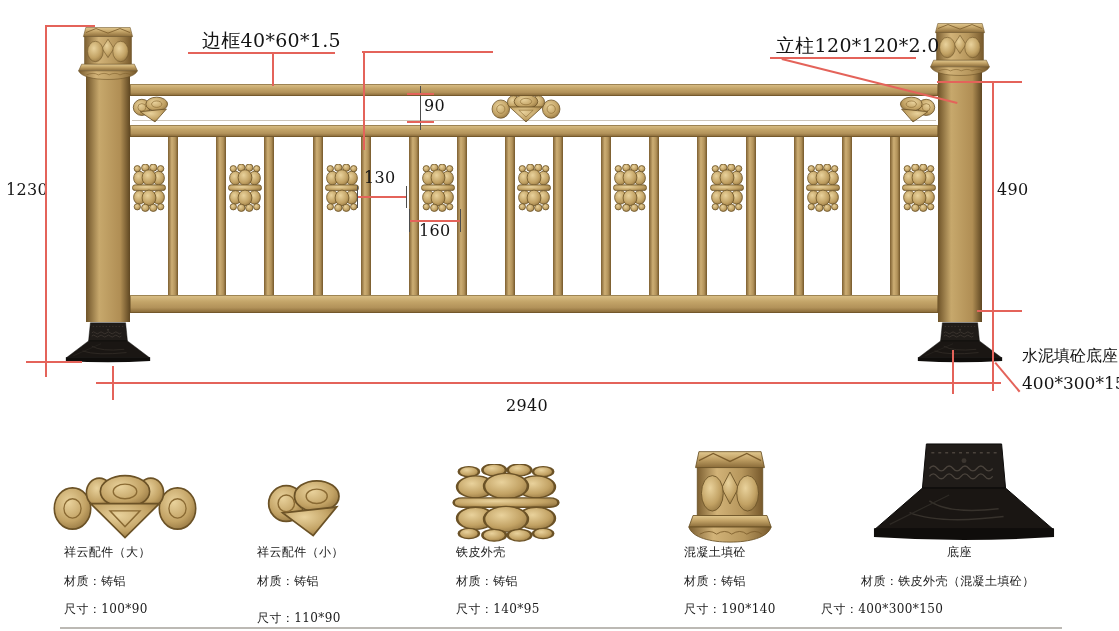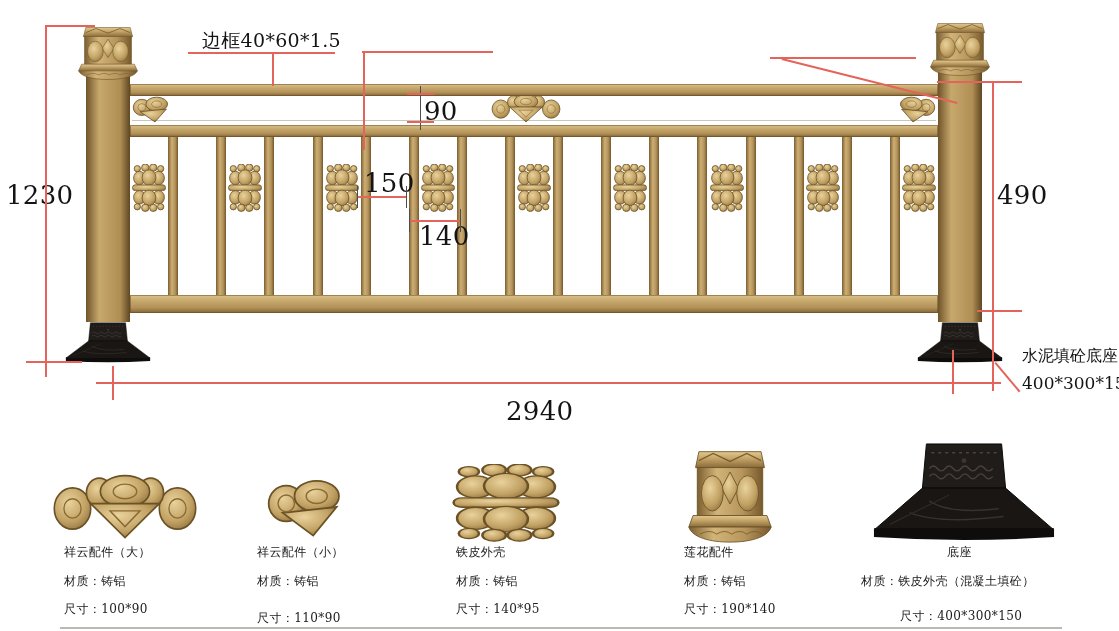--- a/index.html
+++ b/index.html
@@ -13,21 +13,21 @@
   .post{position:absolute;width:44px;
         background:linear-gradient(90deg,#6f5429,#c7a86c 30%,#b08e54 78%,#5f4722);}
   .ornament{position:absolute;}
   .ornament svg,.thumb svg{width:100%;height:100%;display:block;}
   .bandline{position:absolute;height:1px;background:rgba(110,90,55,.35);}
   
   .rl{position:absolute;background:#e4635a;}
   .dk{position:absolute;background:#4d4d4d;}
   .diag{transform-origin:0 0;}
   
-  .txt{position:absolute;color:#141414;font-size:26px;line-height:1.15;white-space:nowrap;letter-spacing:.3px;}
+  .txt{position:absolute;color:#141414;font-size:16px;line-height:1.15;white-space:nowrap;letter-spacing:.3px;}
   .spec{font-size:19px;}
   .small{font-size:16px;letter-spacing:0;}
   .ctext{position:absolute;color:#1b1b1b;font-size:12px;line-height:1.1;white-space:nowrap;letter-spacing:.4px;}
   .thumb{position:absolute;}
   .bottomline{position:absolute;background:#bcb9b4;}
 </style>
 </head>
 <body>
 
 <div class="stage">
@@ -386,34 +386,35 @@
   <div class="rl" style="left:45px;top:25px;width:50px;height:1.5px"></div>
   <div class="rl" style="left:26px;top:361px;width:56px;height:1.5px"></div>
 
   <div class="txt spec" style="left:202px;top:30px">边框40*60*1.5</div>
   <div class="rl" style="left:188px;top:52px;width:147px;height:1.5px"></div>
   <div class="rl" style="left:272px;top:52px;width:1.5px;height:34px"></div>
 
   <div class="rl" style="left:362px;top:51px;width:131px;height:1.5px"></div>
   <div class="rl" style="left:363px;top:51px;width:1.5px;height:99px"></div>
 
+  <div class="txt spec" style="left:776px;top:35px">立柱120*120*2.0</div>
   <div class="rl" style="left:770px;top:57px;width:146px;height:1.5px"></div>
   <div class="rl diag" style="left:782px;top:58px;width:181px;height:1.5px;transform:rotate(14.1deg)"></div>
 
   <div class="txt" style="left:424px;top:97px">90</div>
   <div class="dk" style="left:420px;top:86px;width:1.2px;height:44px"></div>
   <div class="rl" style="left:407px;top:93px;width:27px;height:1.5px"></div>
   <div class="rl" style="left:407px;top:121px;width:27px;height:1.5px"></div>
 
-  <div class="txt" style="left:364px;top:169px">150</div>
+  <div class="txt" style="left:364px;top:169px">130</div>
   <div class="rl" style="left:358px;top:196px;width:49px;height:1.5px"></div>
   <div class="dk" style="left:357px;top:186px;width:1.2px;height:22px"></div>
   <div class="dk" style="left:406px;top:186px;width:1.2px;height:22px"></div>
 
-  <div class="txt" style="left:419px;top:222px">140</div>
+  <div class="txt" style="left:419px;top:222px">160</div>
   <div class="rl" style="left:409px;top:220px;width:52px;height:1.5px"></div>
   <div class="dk" style="left:409px;top:209px;width:1.2px;height:23px"></div>
   <div class="dk" style="left:460px;top:209px;width:1.2px;height:23px"></div>
 
   <div class="txt" style="left:997px;top:181px">490</div>
   <div class="rl" style="left:992px;top:81px;width:1.5px;height:310px"></div>
   <div class="rl" style="left:937px;top:81px;width:85px;height:1.5px"></div>
   <div class="rl" style="left:977px;top:310px;width:45px;height:1.5px"></div>
 
   <div class="txt" style="left:506px;top:397px">2940</div>
@@ -502,21 +503,21 @@
 <rect x="11" y="21" width="78" height="54" fill="url(#gH)"></rect>
 <path d="M50,26 L60,44 L50,62 L40,44 Z" fill="url(#gR)"></path>
 <ellipse cx="29" cy="50" rx="13" ry="20" fill="url(#gR)"></ellipse>
 <ellipse cx="71" cy="50" rx="13" ry="20" fill="url(#gR)"></ellipse>
 <path d="M6,75 L94,75 L99,88 L1,88 Z" fill="url(#gV)"></path>
 <path d="M1,88 L99,88 C95,100 73,105 50,105 C27,105 5,100 1,88 Z" fill="url(#gH)"></path>
 <path d="M14,96 Q26,90 34,96 Q44,90 52,96 Q62,90 70,96 Q80,90 88,96" fill="none" stroke="#7d5e2c"></path>
 </g>
           </svg>
         </div>
-        <div class="ctext" style="left: 684px; top: 546px;">莲花配件</div>
+        <div class="ctext" style="left: 684px; top: 546px;">混凝土填砼</div>
         <div class="ctext" style="left: 684px; top: 575px;">材质：铸铝</div>
         <div class="ctext" style="left: 684px; top: 603px;">尺寸：190*140</div>
       </div>
       <div>
         <div class="thumb" style="left: 870px; top: 442px; width: 188px; height: 100px;">
           <svg viewBox="0 0 190 102" preserveAspectRatio="none">
 <path d="M57,2 L133,2 L137,47 L53,47 Z" fill="#201c19" stroke="#0a0908"></path>
 <g stroke="#4a433c" stroke-width="1.4" fill="none">
 <path d="M62,11 L128,11" stroke-dasharray="3,4"></path>
 <path d="M60,27 q4,-5 8,0 t8,0 t8,0 t8,0 t8,0 t8,0 t8,0 t8,0"></path>
@@ -524,18 +525,18 @@
 </g>
 <circle cx="95" cy="19" r="2.5" fill="#3c3630"></circle>
 <path d="M53,47 L137,47 L185,89 L5,89 Z" fill="#1a1613" stroke="#0a0908"></path>
 <path d="M4,88 L186,88 L186,97 Q95,103 4,97 Z" fill="#0f0d0b"></path>
 <path d="M60,60 q20,14 70,8 M40,72 q30,12 95,4" stroke="#37322c" fill="none" stroke-width="1.5"></path>
 <path d="M20,84 q40,-20 60,-30" stroke="#2e2a25" fill="none" stroke-width="1.2"></path>
 </svg>
         </div>
         <div class="ctext" style="left: 861px; top: 546px; width: 197px; text-align: center;">底座</div>
         <div class="ctext" style="left: 861px; top: 575px;">材质：铁皮外壳（混凝土填砼）</div>
-        <div class="ctext" style="left: 900px; top: 603px; margin-top: 7px;">尺寸：400*300*150</div>
+        <div class="ctext" style="left: 821px; top: 603px;">尺寸：400*300*150</div>
       </div>
     </div>
 
   <div class="bottomline" style="left:60px;top:627px;width:1002px;height:2px"></div>
 </div>
 
 </body></html>

